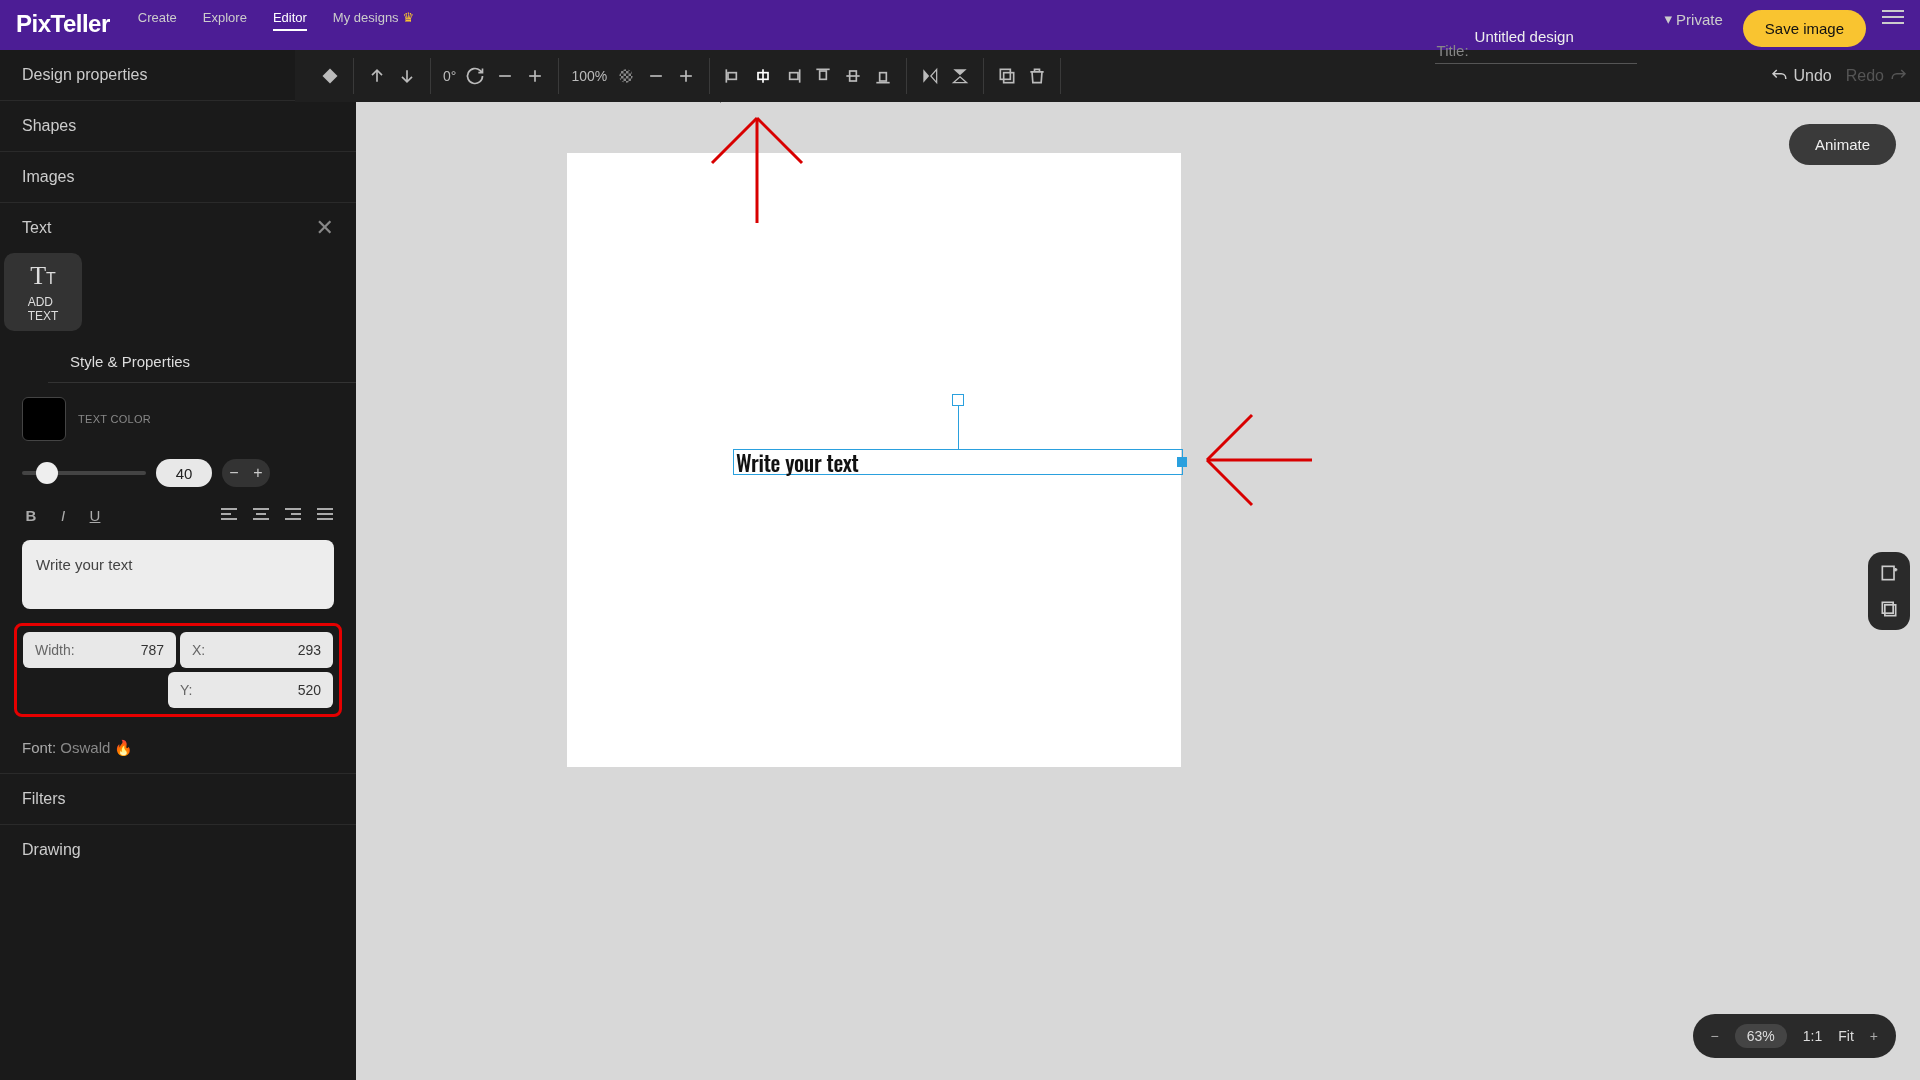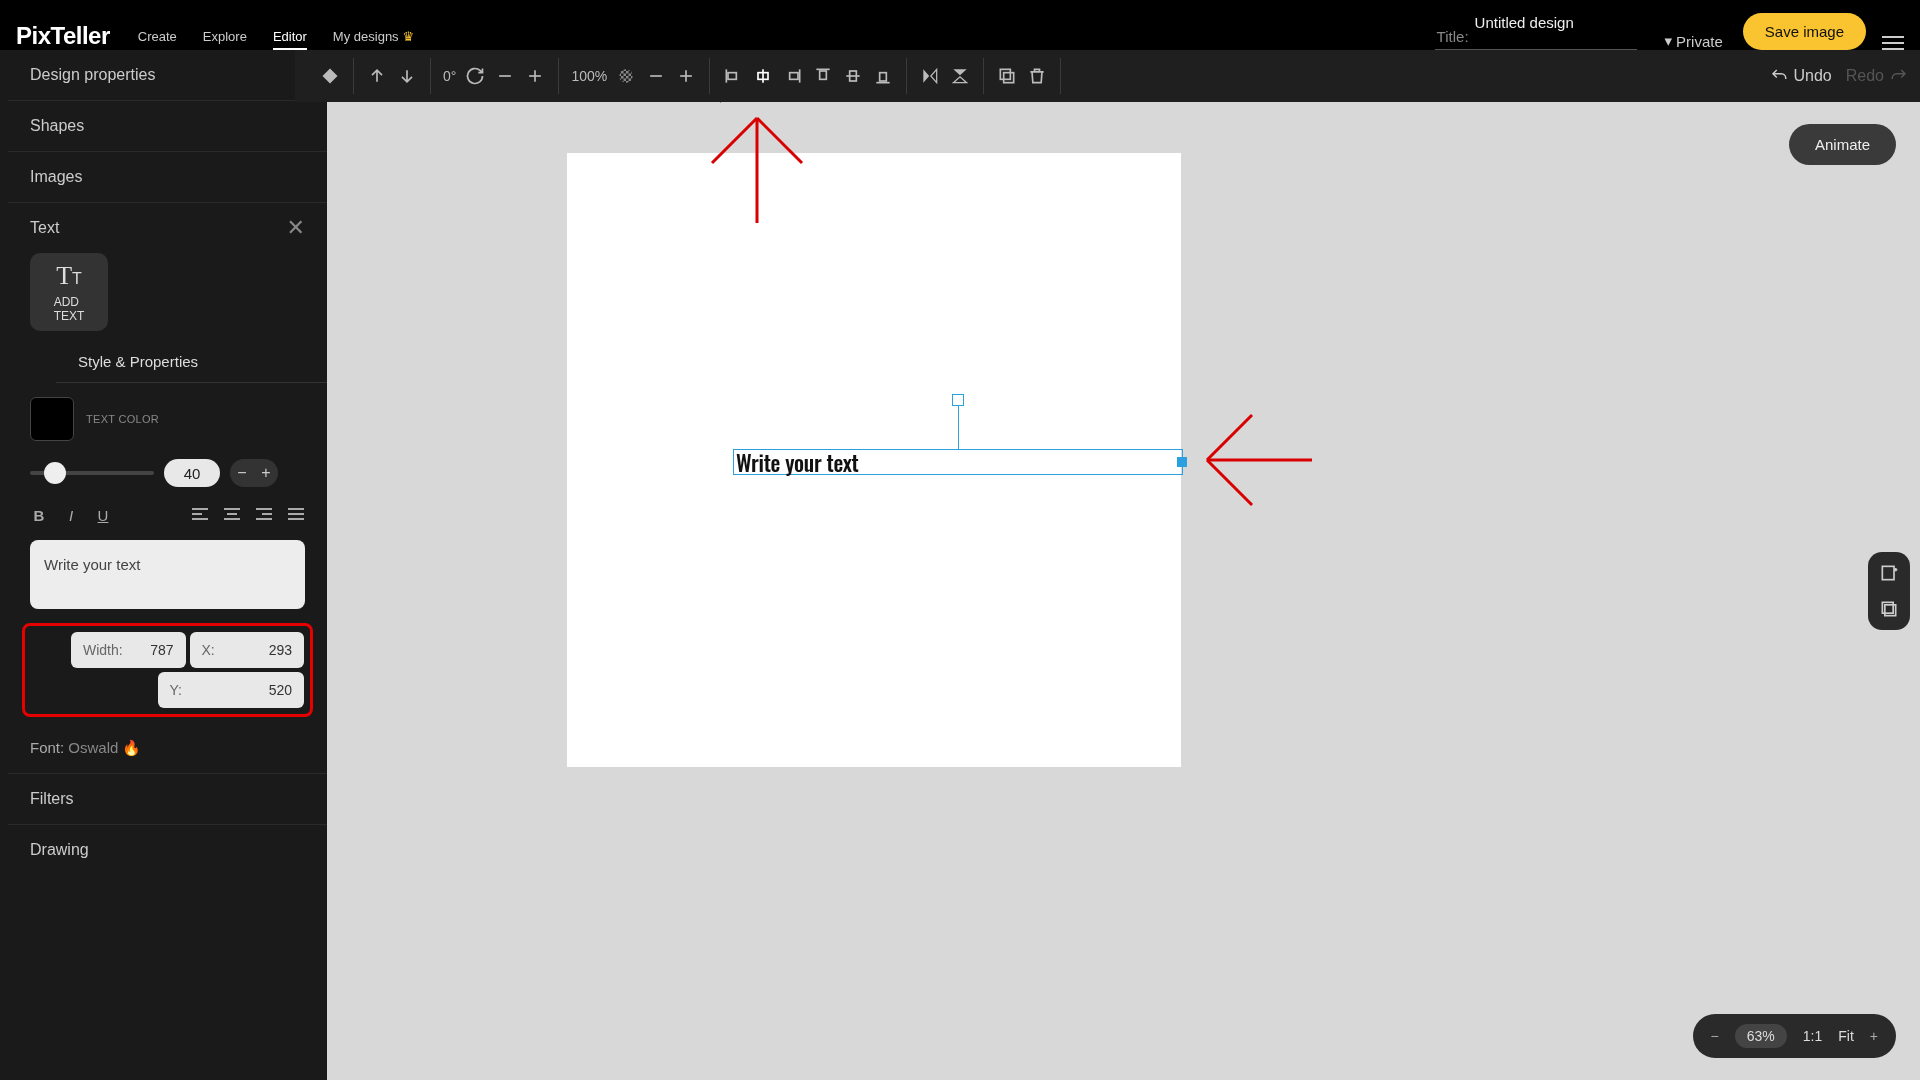--- a/index.html
+++ b/index.html
@@ -1,22 +1,22 @@
 <!DOCTYPE html>
 <html><head>
 <meta charset="utf-8">
 <style>
 * { margin: 0; padding: 0; box-sizing: border-box; font-family: -apple-system, BlinkMacSystemFont, "Segoe UI", Arial, sans-serif; }
 html, body { width: 100%; height: 100%; overflow: hidden; background: #d8d8d8; }
 
 
 .topnav {
   position: absolute; left: 0; top: 0; right: 0; height: 50px;
-  background: #000000; display: flex; align-items: flex-end; color: #ccc;
-  padding: 0 16px; z-index: 20;
+  background: #4c1d95; display: flex; align-items: flex-start; color: #ccc;
+  padding: 10px 16px; z-index: 20;
 }
 .logo { font-weight: 700; font-size: 24px; color: #fff; letter-spacing: -0.5px; margin-right: 28px; }
 .navlinks { display: flex; gap: 26px; font-size: 13px; }
 .navlink { color: #ccc; cursor: pointer; padding-bottom: 4px; }
 .navlink.active { color: #fff; border-bottom: 2px solid #fff; }
 .navlink .crown { color: #f9c430; margin-left: 4px; }
 .spacer { flex: 1; }
 .titlewrap { display: flex; align-items: center; gap: 6px; font-size: 15px; border-bottom: 1px solid #555; padding: 4px 2px; margin-right: 28px; }
 .titlewrap .lbl { color: #888; margin-top: 28px; }
 .titlewrap .val { color: #eee; min-width: 160px; }
@@ -35,29 +35,29 @@
 .tbgroup:last-child { border-right: none; }
 .tbicon { width: 22px; height: 22px; display: flex; align-items: center; justify-content: center; cursor: pointer; color: #bbb; }
 .tbicon svg { width: 20px; height: 20px; }
 .tbtext { font-size: 14px; color: #bbb; }
 .tbspacer { flex: 1; }
 .undo { display: flex; align-items: center; gap: 6px; cursor: pointer; margin-right: 14px; }
 .redo { display: flex; align-items: center; gap: 6px; color: #555; }
 
 
 .sidebar {
-  position: absolute; left: 0; top: 50px; bottom: 0; width: 327px;
-  background: #1a1a1a; color: #ccc; overflow-y: auto; padding-bottom: 20px; z-index: 18; padding-left: 8px;
+  position: absolute; left: 0; top: 50px; bottom: 0; width: 356px;
+  background: #1a1a1a; color: #ccc; overflow-y: auto; padding-bottom: 20px; z-index: 18;
 }
 .side-item { padding: 16px 22px; border-bottom: 1px solid #2a2a2a; font-size: 16px; cursor: pointer; }
 .side-item.nob { border-bottom: none; }
 .side-head { display: flex; align-items: center; justify-content: space-between; padding: 14px 22px 10px; font-size: 16px; }
 .close-x { color: #888; font-size: 22px; cursor: pointer; line-height: 1; }
 .addtext {
-  margin: 4px 0 0 22px; width: 78px; height: 78px; border-radius: 10px;
+  margin: 4px 0 0 4px; width: 78px; height: 78px; border-radius: 10px;
   background: #333; display: flex; flex-direction: column; align-items: center; justify-content: center;
   color: #ddd; cursor: pointer; gap: 4px;
 }
 .addtext .ticon { font-family: Georgia, serif; font-size: 26px; }
 .addtext .tlabel { font-size: 12px; text-align: left; line-height: 1.2; }
 .section-title { padding: 22px 22px 12px; font-size: 15px; color: #ddd; border-bottom: 1px solid #333; margin-bottom: 14px; margin-left: 48px; }
 .colorrow { display: flex; align-items: center; gap: 12px; padding: 0 22px; }
 .swatch { width: 44px; height: 44px; border-radius: 6px; background: #000; border: 1px solid #444; cursor: pointer; }
 .textcolor-lbl { font-size: 11px; color: #888; letter-spacing: 0.3px; }
 .sliderrow { display: flex; align-items: center; gap: 10px; padding: 18px 22px 14px; }
@@ -69,21 +69,21 @@
 .pm.r { border-radius: 0 14px 14px 0; }
 .pmgroup { display: flex; }
 .fmtrow { display: flex; align-items: center; justify-content: space-between; padding: 6px 22px 12px; }
 .fmtleft, .fmtright { display: flex; gap: 14px; }
 .fmtbtn { width: 18px; color: #aaa; cursor: pointer; text-align: center; font-size: 15px; }
 .textinput {
   margin: 4px 22px 14px; background: #ededed; border-radius: 8px; padding: 16px 14px 36px;
   color: #444; font-size: 15px;
 }
 .highlight-box { margin: 0 14px 14px; border: 3px solid #e60000; border-radius: 8px; padding: 6px; }
-.dimrow { display: flex; gap: 4px; margin-bottom: 4px; margin-left: 40px; }
+.dimrow { display: flex; gap: 4px; margin-bottom: 4px; }
 .dimcell { flex: 1; background: #e8e8e8; border-radius: 6px; display: flex; align-items: center; justify-content: space-between; padding: 10px 12px; font-size: 14px; color: #666; }
 .dimcell .dv { color: #333; }
 .dimrow2 { display: flex; gap: 4px; }
 .dimspace { flex: 1; }
 .fontrow { padding: 8px 22px 16px; font-size: 15px; color: #aaa; border-bottom: 1px solid #2a2a2a; }
 .fontrow .fn { color: #888; }
 .fontrow .fire { color: #ff5a2a; }
 
 
 .canvas-area {

